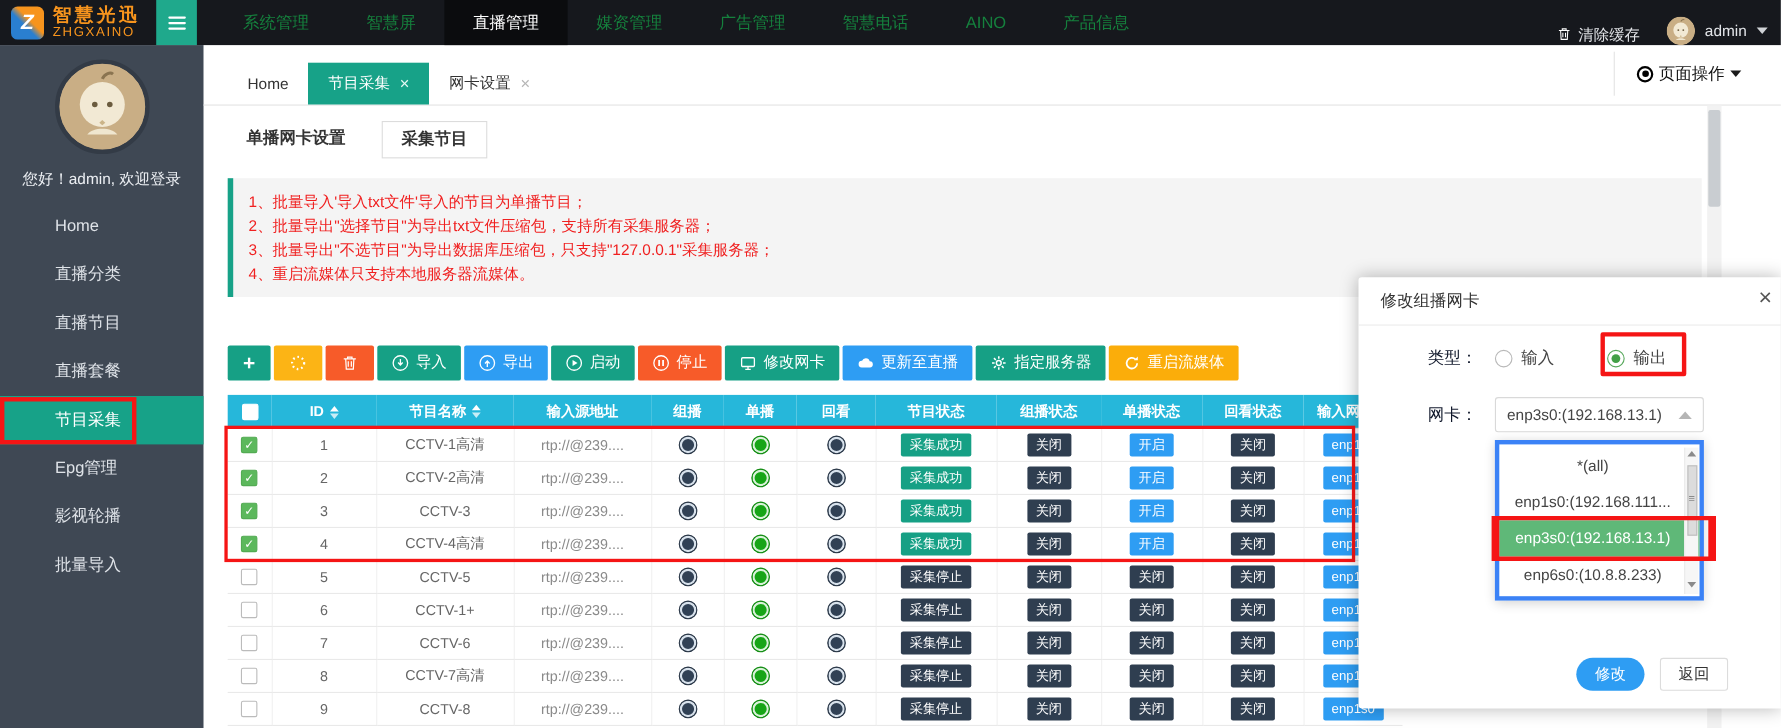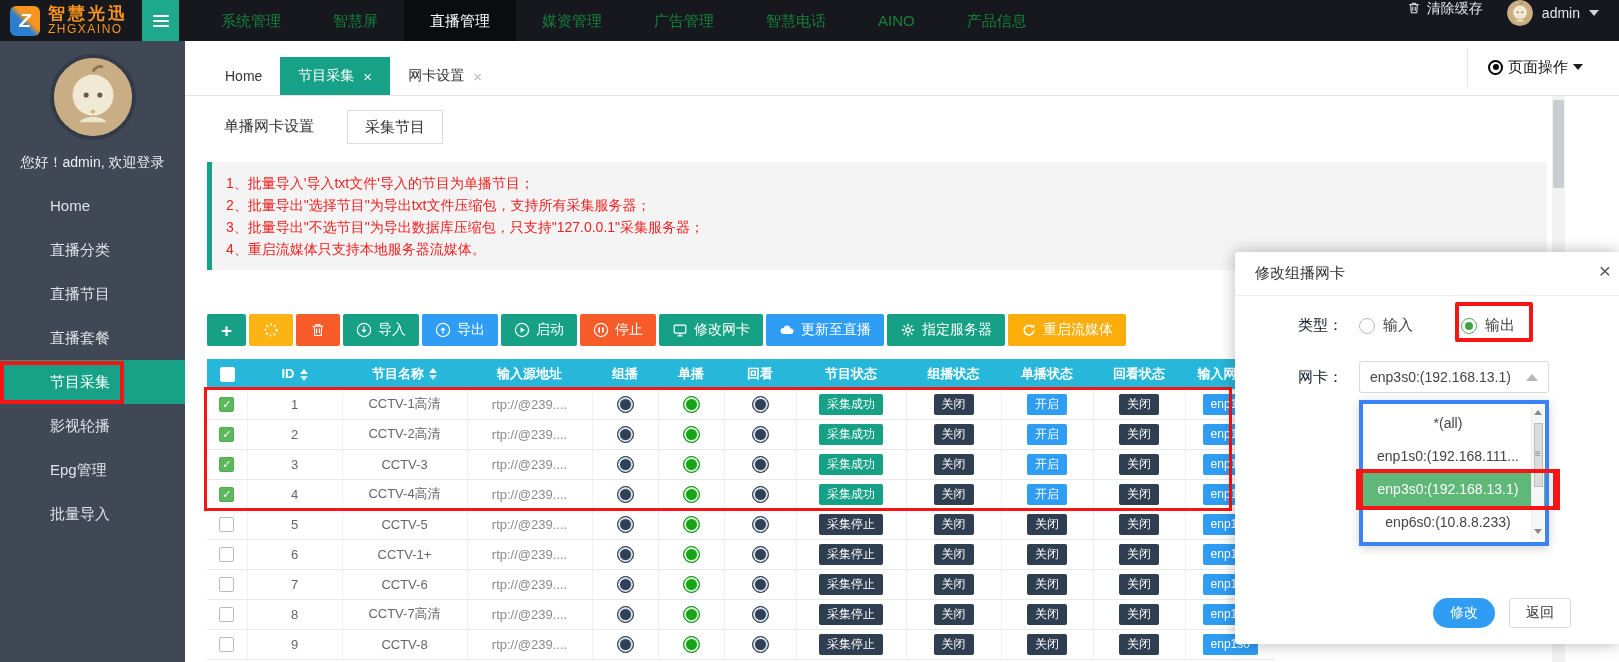--- a/index.html
+++ b/index.html
@@ -10,21 +10,21 @@
   .navbar { height:41px; background:#16181d; display:flex; align-items:stretch; position:relative; z-index:30; }
   .logo { display:flex; align-items:center; gap:8px; padding:0 14px 0 10px; cursor:pointer; }
   .logo-mark { width:30px; height:30px; border-radius:6px; background:linear-gradient(225deg,#f7941d 42%,#2a7fd0 58%); color:#fff; font-weight:bold; font-style:italic; font-size:19px; display:flex; align-items:center; justify-content:center; }
   .logo-cn { color:#f7941d; font-size:17px; font-weight:bold; letter-spacing:3px; line-height:1.05; }
   .logo-en { color:#f7941d; font-size:12px; letter-spacing:1.5px; }
   .hamburger { width:37px; background:#1fa98c; border:none; display:flex; align-items:center; justify-content:center; cursor:pointer; }
   .ham-lines { display:block; width:16px; height:2px; background:#fff; border-radius:1px; box-shadow:0 5px 0 #fff,0 10px 0 #fff; transform:translateY(-5px); }
   .nav-items { display:flex; margin-left:16px; }
   .nav-item { padding:0 26px; line-height:41px; color:#15803d; font-size:15px; cursor:pointer; white-space:nowrap; }
   .nav-item.active { background:#0b0c0e; color:#fff; }
-  .nav-right { margin-left:auto; display:flex; align-items:flex-start; gap:24px; padding-right:20px; color:#e3e5e9; font-size:14px; }
+  .nav-right { margin-left:auto; display:flex; align-items:flex-end; gap:24px; padding-right:12px; color:#e3e5e9; font-size:14px; }
   .clear-cache { display:flex; align-items:center; gap:6px; cursor:pointer; }
   .clear-cache svg { width:14px; height:14px; }
   .user { display:flex; align-items:center; gap:9px; cursor:pointer; }
   .avatar-sm { width:26px; height:26px; border-radius:50%; overflow:hidden; display:inline-block; }
   .avatar-sm svg, .avatar-lg svg { width:100%; height:100%; display:block; }
   .caret { width:0; height:0; border-left:5px solid transparent; border-right:5px solid transparent; border-top:6px solid #cfd2d6; display:inline-block; }
   .caret.dark { border-top-color:#1b1b1b; }
 
   
   .layout { display:flex; height:621px; }
@@ -44,21 +44,21 @@
   .tab { height:38px; display:flex; align-items:center; gap:9px; padding:0 18px; font-size:14px; color:#333; cursor:pointer; }
   .tab.active { background:#17a288; color:#fff; }
   .tab-close { font-size:15px; color:#b5b5b5; line-height:1; }
   .tab.active .tab-close { color:#eafaf5; }
   .page-ops { position:absolute; right:36px; bottom:8px; height:40px; display:flex; align-items:center; gap:5px; font-size:15px; color:#111; border-left:1px solid #e3e3e3; padding-left:20px; cursor:pointer; }
   .target-icon { width:15px; height:15px; border:2px solid #000; border-radius:50%; display:inline-flex; align-items:center; justify-content:center; }
   .ti-dot { width:6px; height:6px; background:#000; border-radius:50%; }
 
   
   .content { padding:14px 0 0 22px; }
-  .subtabs { display:flex; align-items:flex-end; height:34px; }
+  .subtabs { display:flex; align-items:flex-end; height:34px;font-weight:bold; }
   .subtab { padding:0 17px; height:34px; line-height:32px; font-size:15px; color:#333; cursor:pointer; margin-right:16px; }
   .subtab.active { border:1px solid #dcdcdc; background:#fff; }
   .notice { margin-top:18px; width:1340px; background:#f4f4f4; border-left:5px solid #17a288; padding:10px 0 10px 14px; }
   .notice-line { color:#f02020; font-size:14px; line-height:22px; }
 
   .toolbar { margin-top:44px; display:flex; gap:3px; }
   .tbtn { height:32px; border:none; color:#fff; font-size:14px; display:inline-flex; align-items:center; gap:6px; padding:0 13px; cursor:pointer; border-radius:2px; white-space:nowrap; }
   .tbtn .icon { display:inline-flex; }
   .tbtn svg { width:16px; height:16px; }
   .tbtn.icon-only { padding:0 14px; }
@@ -186,22 +186,22 @@
             <path d="M18.6 27.5l1.4 1.2 1.4-1.2-1.4-1.3z" fill="#cbb488"></path>
           </svg>
         </div>
       <div class="greeting">您好！admin, 欢迎登录</div>
       <nav class="side-menu" id="side-menu">
           <div class="side-item"><span>Home</span></div>
           <div class="side-item"><span>直播分类</span></div>
           <div class="side-item"><span>直播节目</span></div>
           <div class="side-item"><span>直播套餐</span></div>
           <div class="side-item active"><span>节目采集</span><span class="red-box side-red"></span></div>
+          <div class="side-item"><span>Epg管理</span></div>
           <div class="side-item"><span>影视轮播</span></div>
-          <div class="side-item"><span>Epg管理</span></div>
           <div class="side-item"><span>批量导入</span></div>
         </nav>
     </aside>
 
     <main class="main">
       <div class="tabbar">
         <div style="display:flex;" id="tabs">
             <div class="tab">
               <span>Home</span>
             </div>

